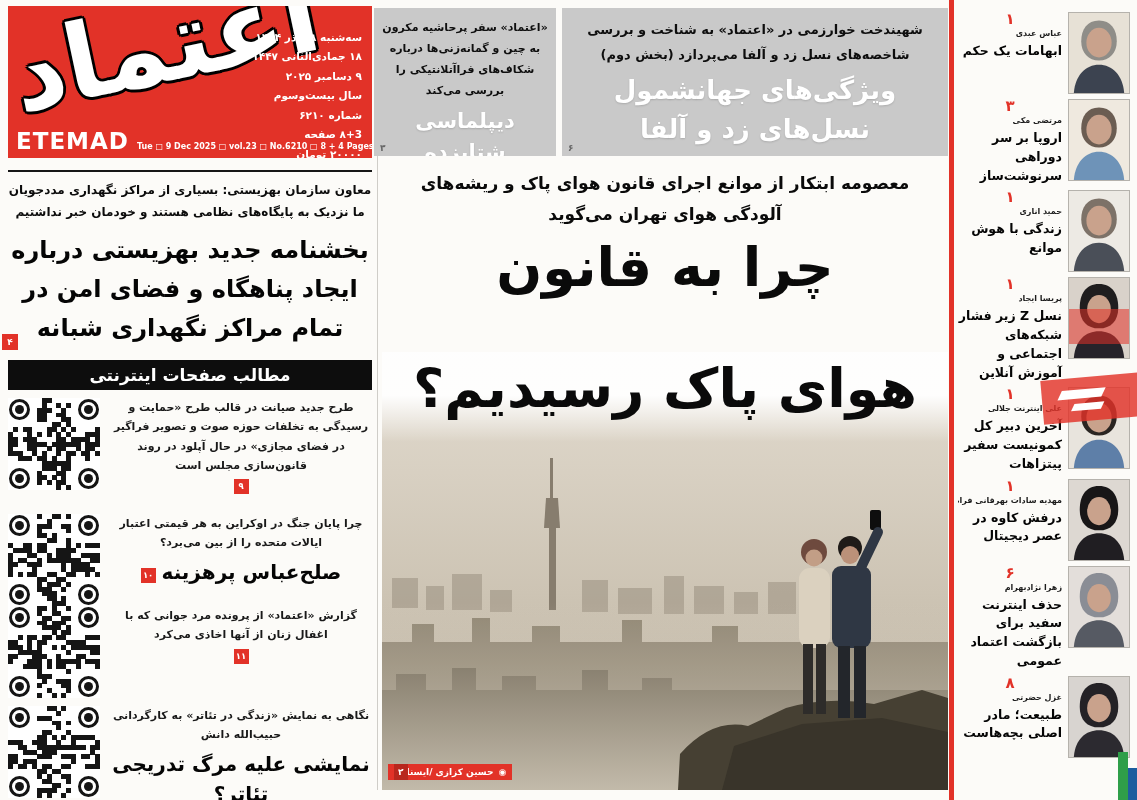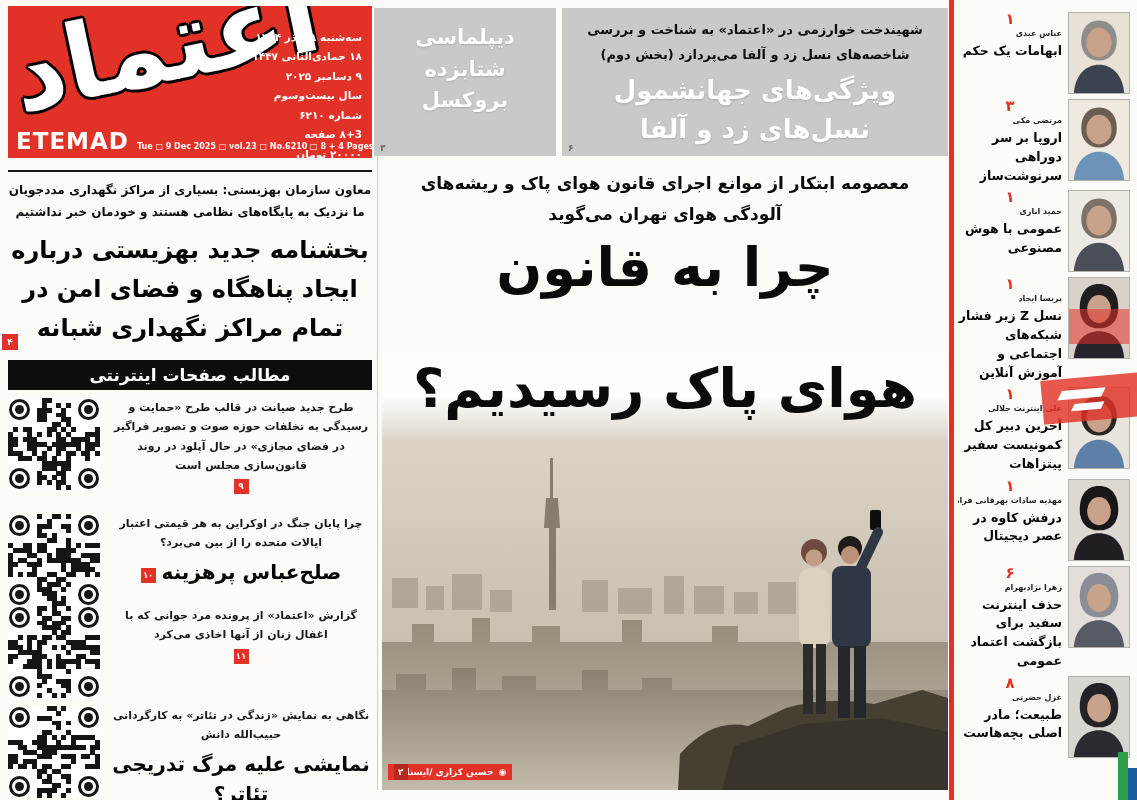--- a/index.html
+++ b/index.html
@@ -106,20 +106,21 @@
     <div class="logo-foot">
       <span class="etemad-en">ETEMAD</span>
       <span class="info-line">Tue □ 9 Dec 2025 □ vol.23 □ No.6210 □ 8 + 4 Pages □ 200000 Rials</span>
     </div>
   </div>
 
   <div class="abs v-rule"></div>
   <div class="abs red-rule"></div>
 
   <div class="abs graybox box-a">
+    <div class="gb-kicker">«اعتماد» سفر پرحاشیه مکرون به چین و گمانه‌زنی‌ها درباره شکاف‌های فراآتلانتیکی را بررسی می‌کند</div>
     <div class="gb-headline">دیپلماسی شتابزده بروکسل</div>
     <span class="gb-page">۳</span>
   </div>
   <div class="abs graybox box-b">
     <div class="gb-kicker">شهیندخت خوارزمی در «اعتماد» به شناخت و بررسی شاخصه‌های نسل زد و آلفا می‌پردازد (بخش دوم)</div>
     <div class="gb-headline">ویژگی‌های جهانشمول نسل‌های زد و آلفا</div>
     <span class="gb-page">۶</span>
   </div>
 
   <div class="abs lead-kicker">معصومه ابتکار از موانع اجرای قانون هوای پاک و ریشه‌های آلودگی هوای تهران می‌گوید</div>
@@ -755,21 +756,21 @@
       <div class="shot" style="background:#edeae4">
           <svg viewBox="0 0 40 54">
             <path d="M20 5 C12 5 8 11 8 19 C8 27 13 32 20 32 C27 32 32 27 32 19 C32 11 28 5 20 5Z" fill="#7d7268"></path>
             <ellipse cx="20" cy="20" rx="8.5" ry="10" fill="#c9a28c"></ellipse>
             <path d="M3 54 C4 42 11 35 20 35 C29 35 36 42 37 54 Z" fill="#4a4f58"></path>
           </svg>
         </div>
       <div class="nt-col">
         <div class="nt-num">۱</div>
         <div class="nt-author">حمید اناری</div>
-        <div class="nt-title">عمومی با هوش مصنوعی</div>
+        <div class="nt-title">زندگی با هوش موانع</div>
       </div>
     </div>
 
     <div class="note-item">
       <div class="shot red-tint" style="background:#d9d2ca">
           <svg viewBox="0 0 40 54">
             <path d="M20 4 C11 4 7 11 7 20 C7 29 12 34 20 34 C28 34 33 29 33 20 C33 11 29 4 20 4Z" fill="#1f1d1e"></path>
             <ellipse cx="20" cy="21" rx="8" ry="9.5" fill="#c9a28c"></ellipse>
             <path d="M3 54 C4 42 11 36 20 36 C29 36 36 42 37 54 Z" fill="#26232a"></path>
           </svg>

